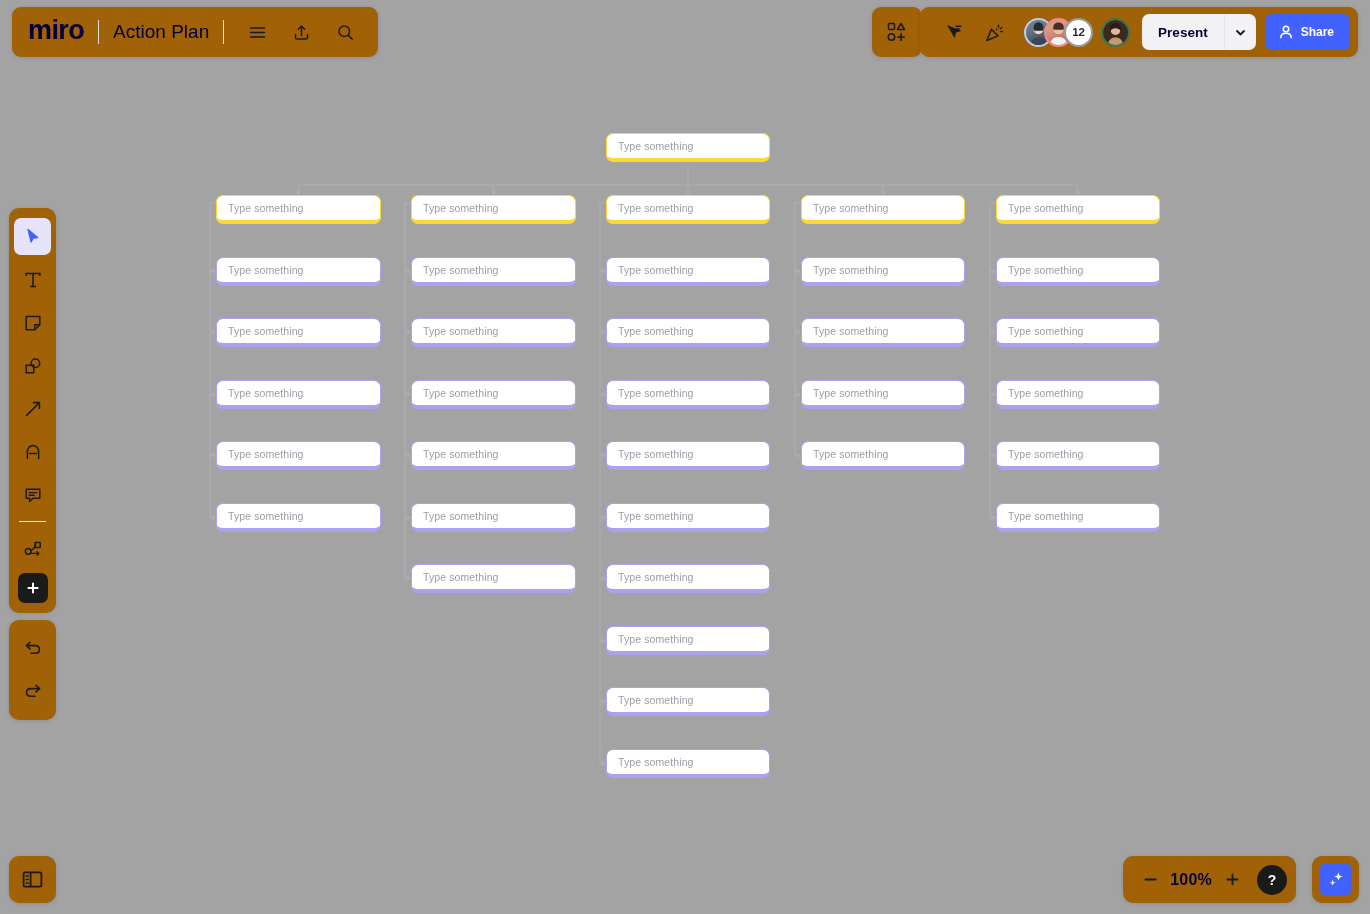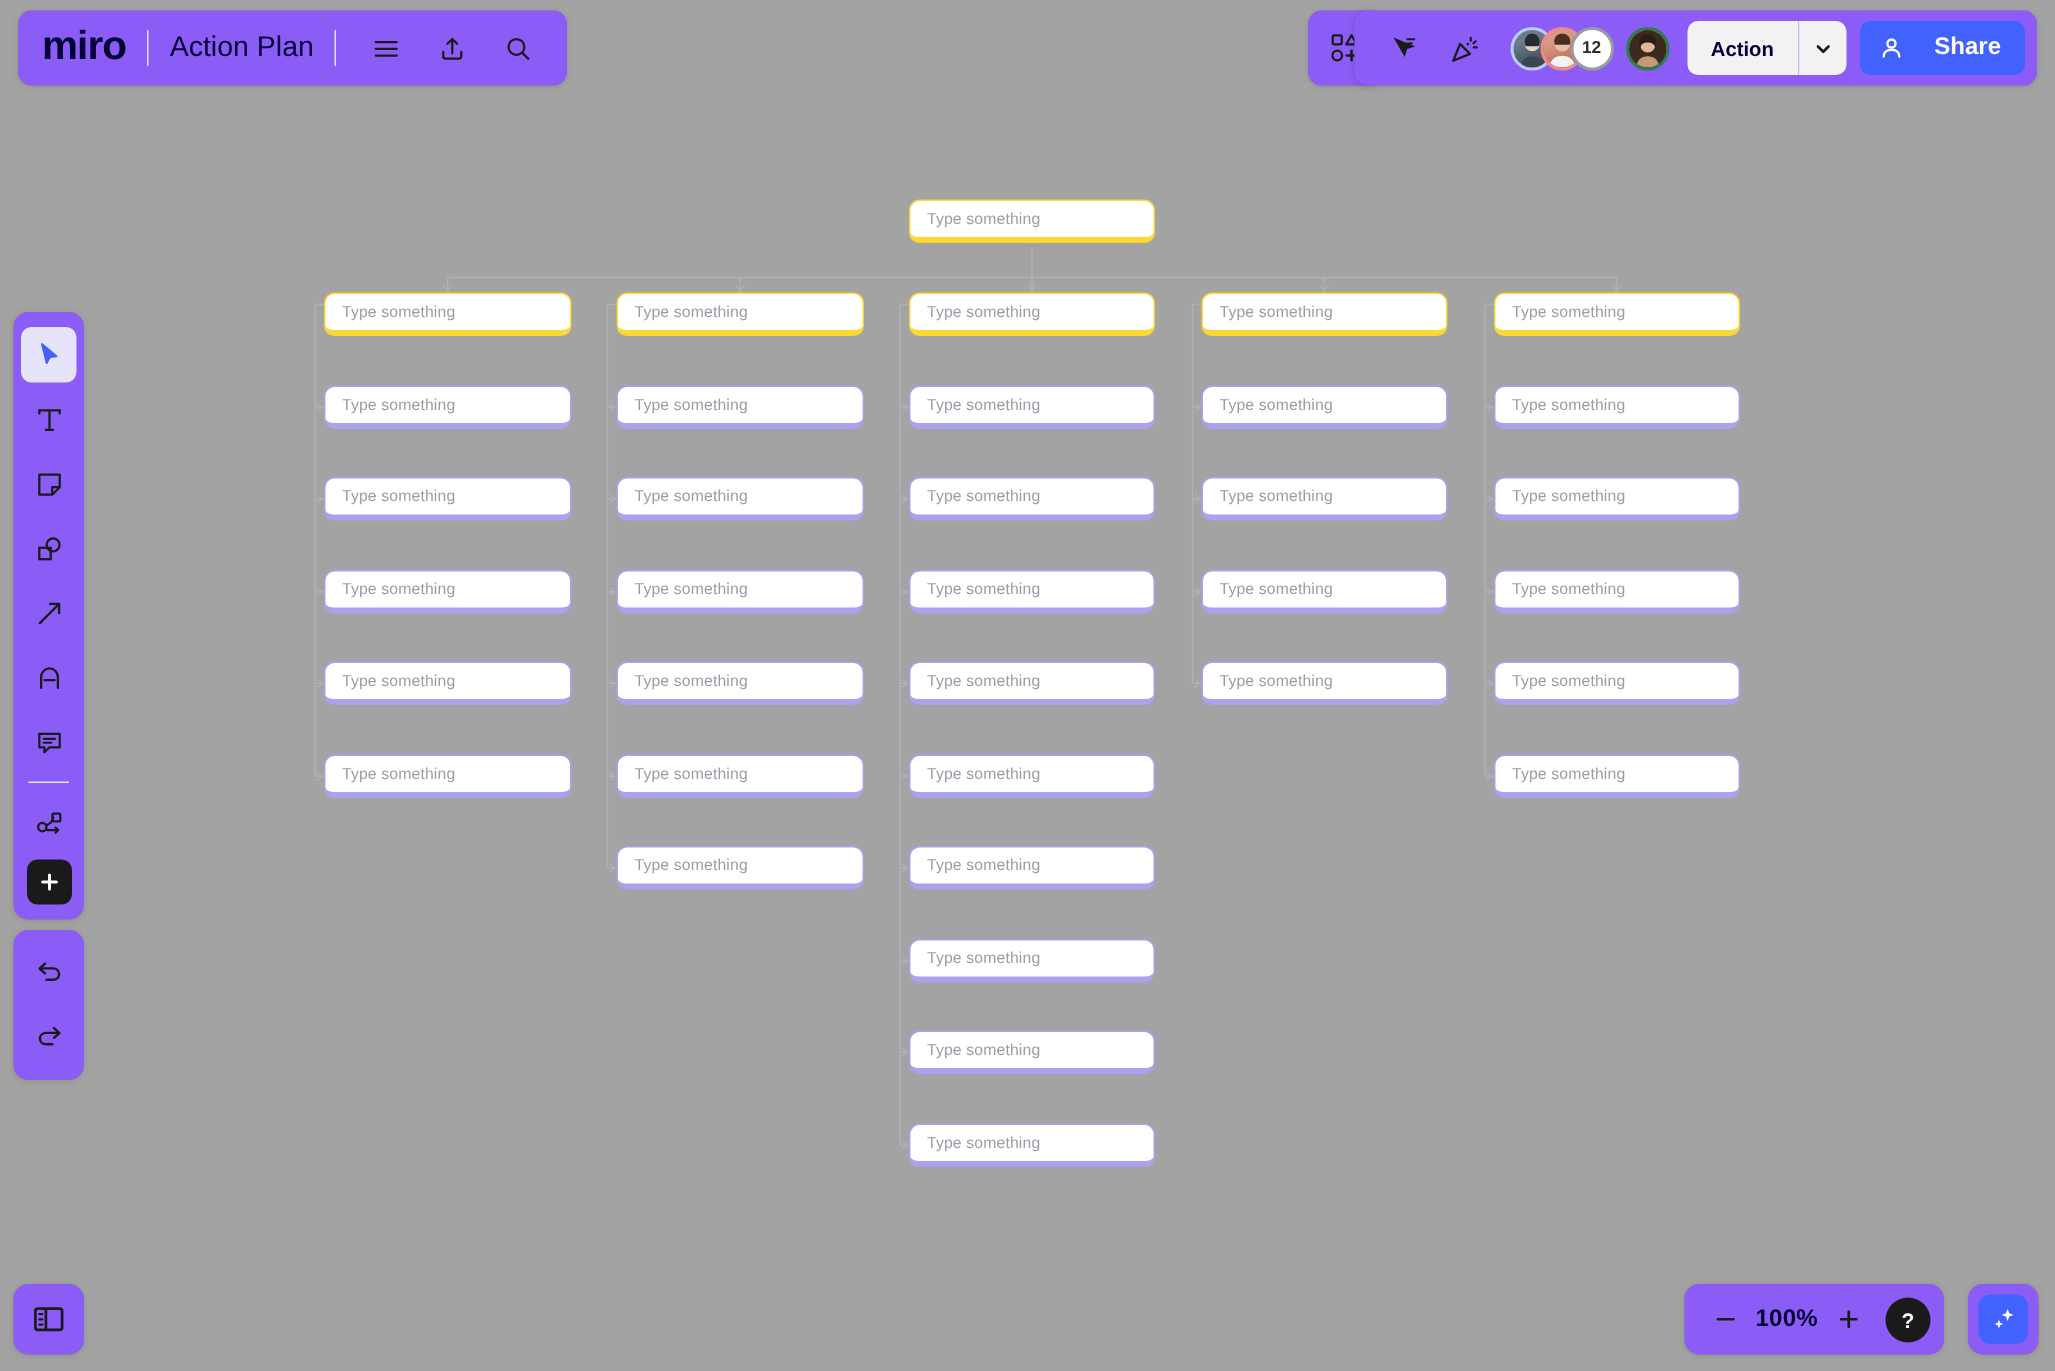--- a/index.html
+++ b/index.html
@@ -40,21 +40,21 @@
     border-bottom: 4px solid #fdd835;
   }
   .node.leaf {
     border: 1.6px solid #a9a2f0;
     border-bottom: 4px solid #a9a2f0;
   }
 
   
   .bar {
     position: absolute;
-    background: #8b5cf6;
+    background: #a16207;
     border-radius: 9px;
     box-shadow: 0 1px 5px rgba(0,0,0,.10), 0 0 1px rgba(0,0,0,.08);
     display: flex;
     align-items: center;
   }
 
   #topbar-left { left: 12px; top: 7px; height: 50px; padding: 0 16px; gap: 0; }
   .miro-logo {
     font-size: 27px; font-weight: 700; color: #050038;
     letter-spacing: -0.6px; line-height: 1; padding-bottom: 4px;
@@ -95,22 +95,22 @@
     color: #050038; cursor: pointer; font-family: "Liberation Sans", sans-serif;
   }
   #present-caret {
     background: #f2f2f4; border: none; border-radius: 0 7px 7px 0;
     height: 36px; width: 32px; cursor: pointer;
     display: flex; align-items: center; justify-content: center;
     border-left: 1px solid #e6e6ea;
   }
   #share-btn {
     margin-left: 9px; background: #4262ff; border: none; border-radius: 7px;
-    height: 36px; padding: 0 16px 0 13px; display: flex; align-items: center; gap: 21px;
-    color: #fff; font-size: 16px; font-weight: 700; cursor: pointer;
+    height: 36px; padding: 0 16px 0 13px; display: flex; align-items: center; gap: 7px;
+    color: #fff; font-size: 12px; font-weight: 700; cursor: pointer;
     font-family: "Liberation Sans", sans-serif;
   }
 
   
   #toolbar {
     left: 9px; top: 208px; width: 47px;
     flex-direction: column; align-items: center; padding: 7px 0; gap: 0;
     border-radius: 10px;
   }
   .tool {
@@ -418,21 +418,21 @@
         <svg class="face" viewBox="0 0 30 30">
             <rect width="30" height="30" fill="#3b2a1e"></rect>
             <circle cx="15" cy="12" r="6" fill="#e0b697"></circle>
             <path d="M6 30c0-6 4-9 9-9s9 3 9 9z" fill="#c49a74"></path>
             <path d="M8 11c0-5 3.2-7.5 7-7.5S22 6 22 11c0 2.5-1 4-1 4s.5-5-6-5-6 5-6 5-1-1.5-1-4z" fill="#2b1d13"></path>
           </svg>
       </div>
     </div>
 
     <div id="present-group">
-      <button id="present-btn">Action</button>
+      <button id="present-btn">Present</button>
       <div id="present-caret">
         <svg width="13" height="13" viewBox="0 0 13 13" fill="none">
             <path d="M3 5l3.5 3.5L10 5" stroke="#1a1a1a" stroke-width="1.8" stroke-linecap="round" stroke-linejoin="round"></path>
           </svg>
       </div>
     </div>
 
     <button id="share-btn">
       <span style="display:flex;">
         <svg width="16" height="16" viewBox="0 0 16 16" fill="none">

